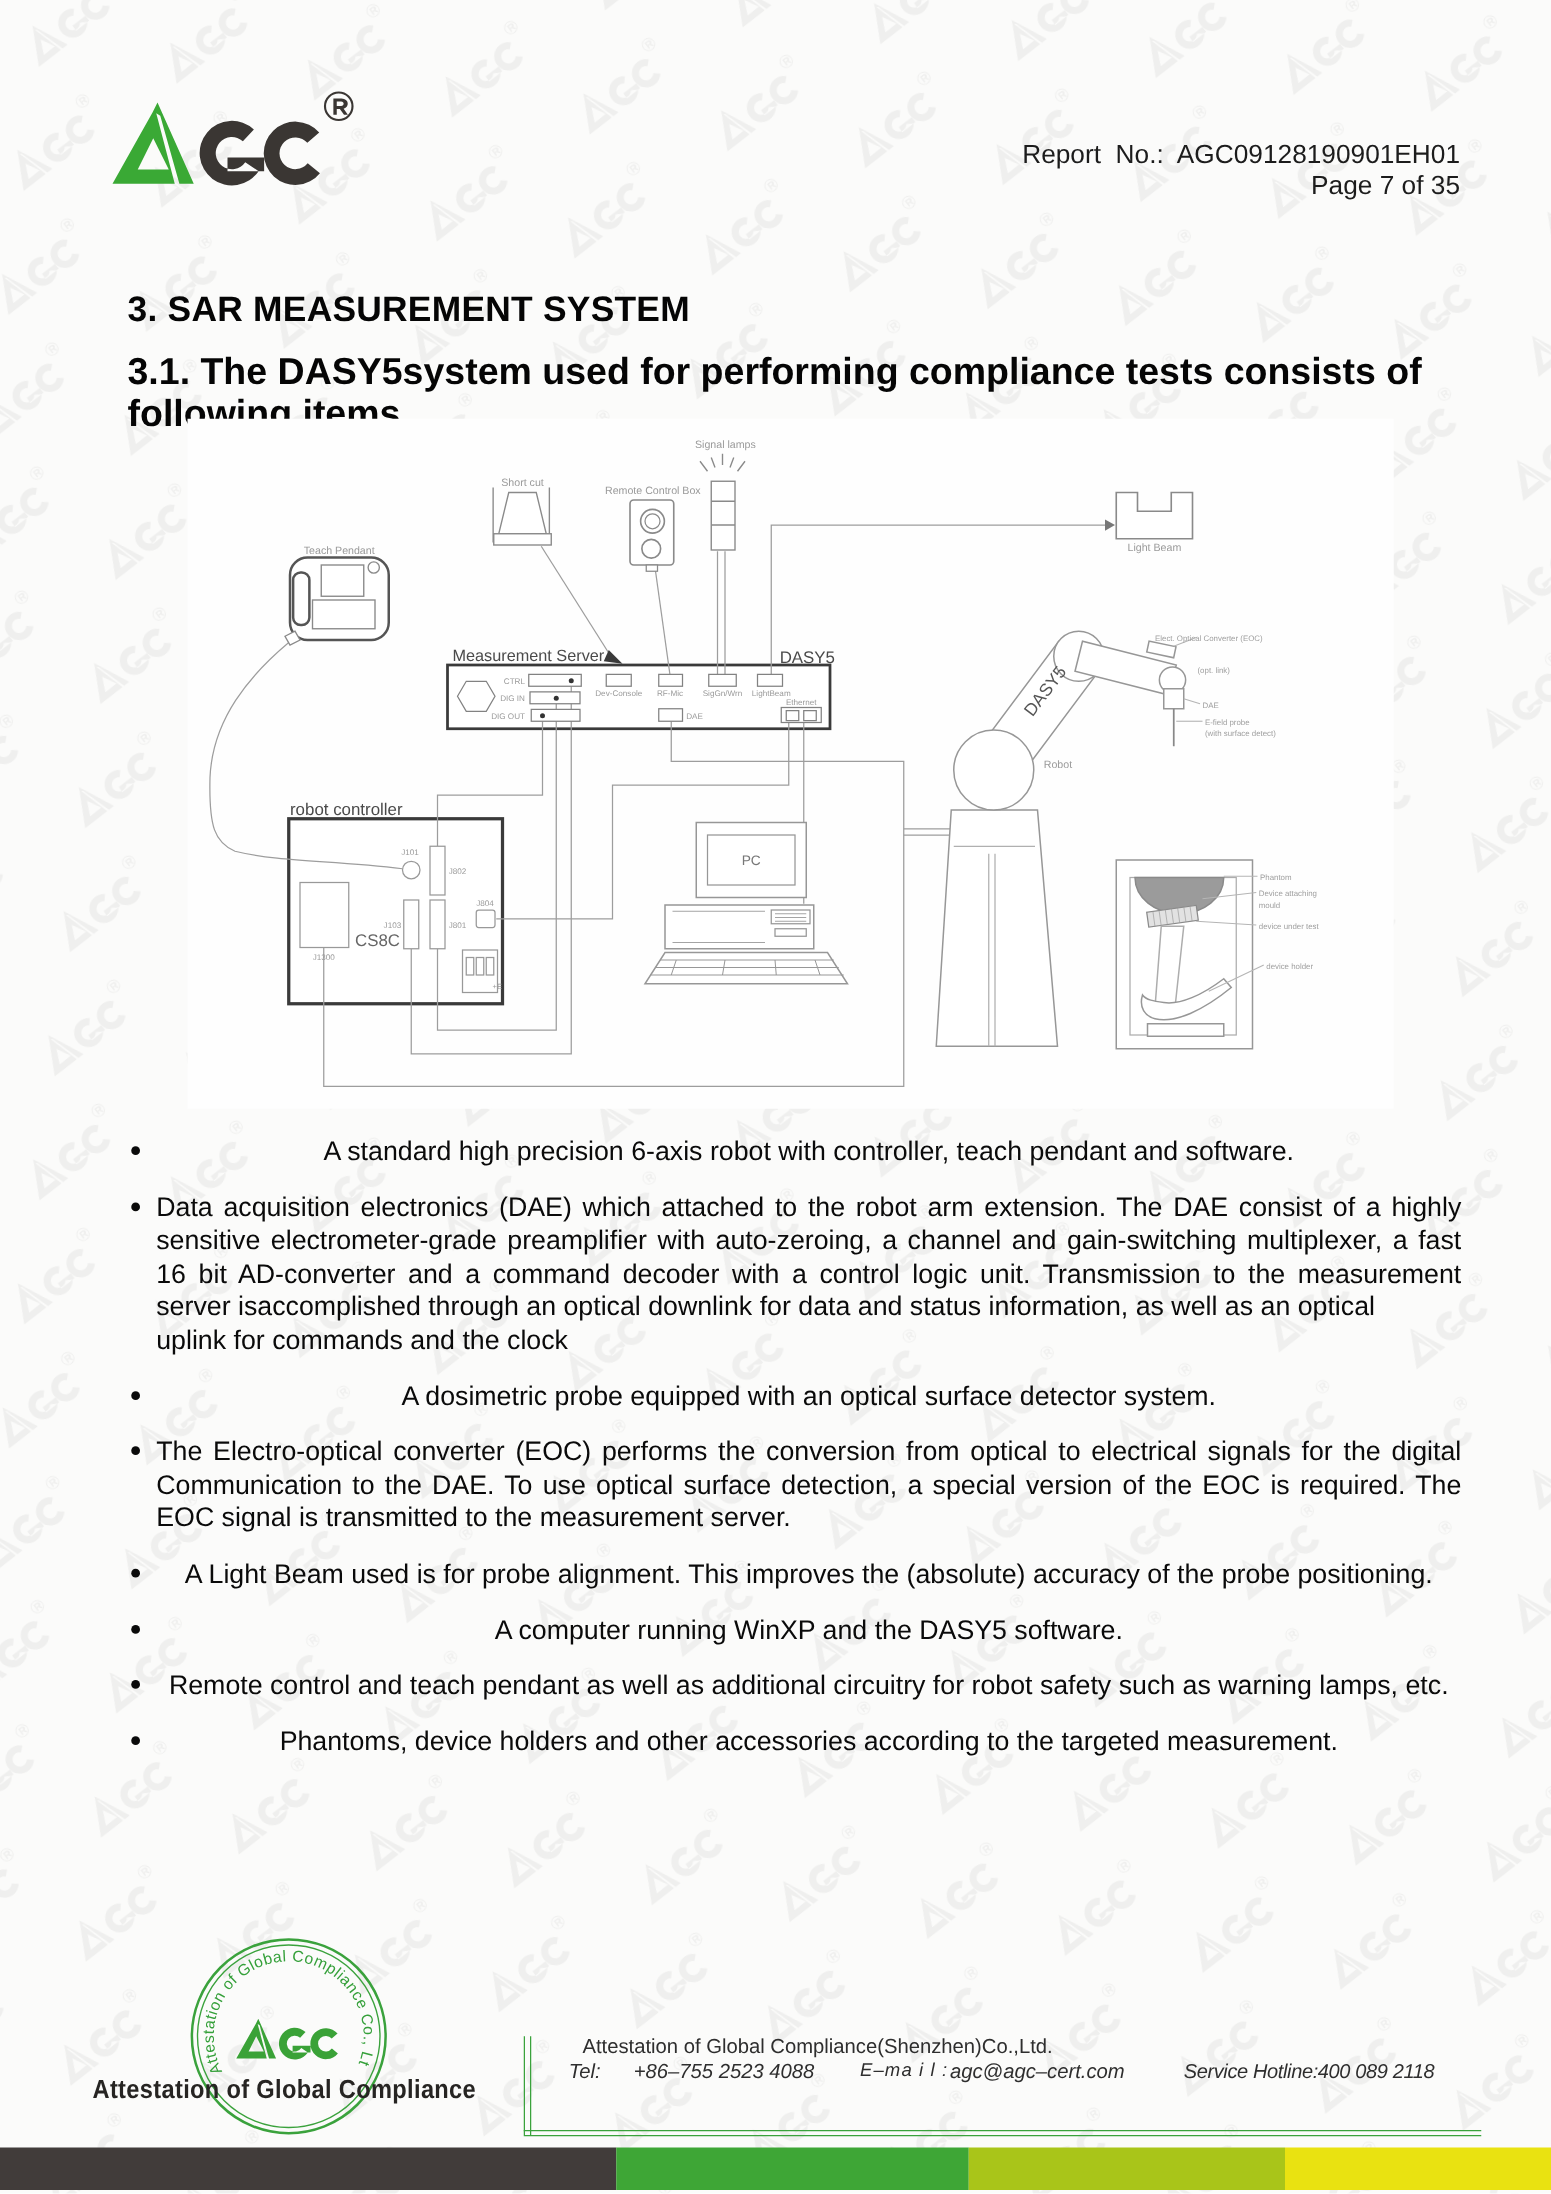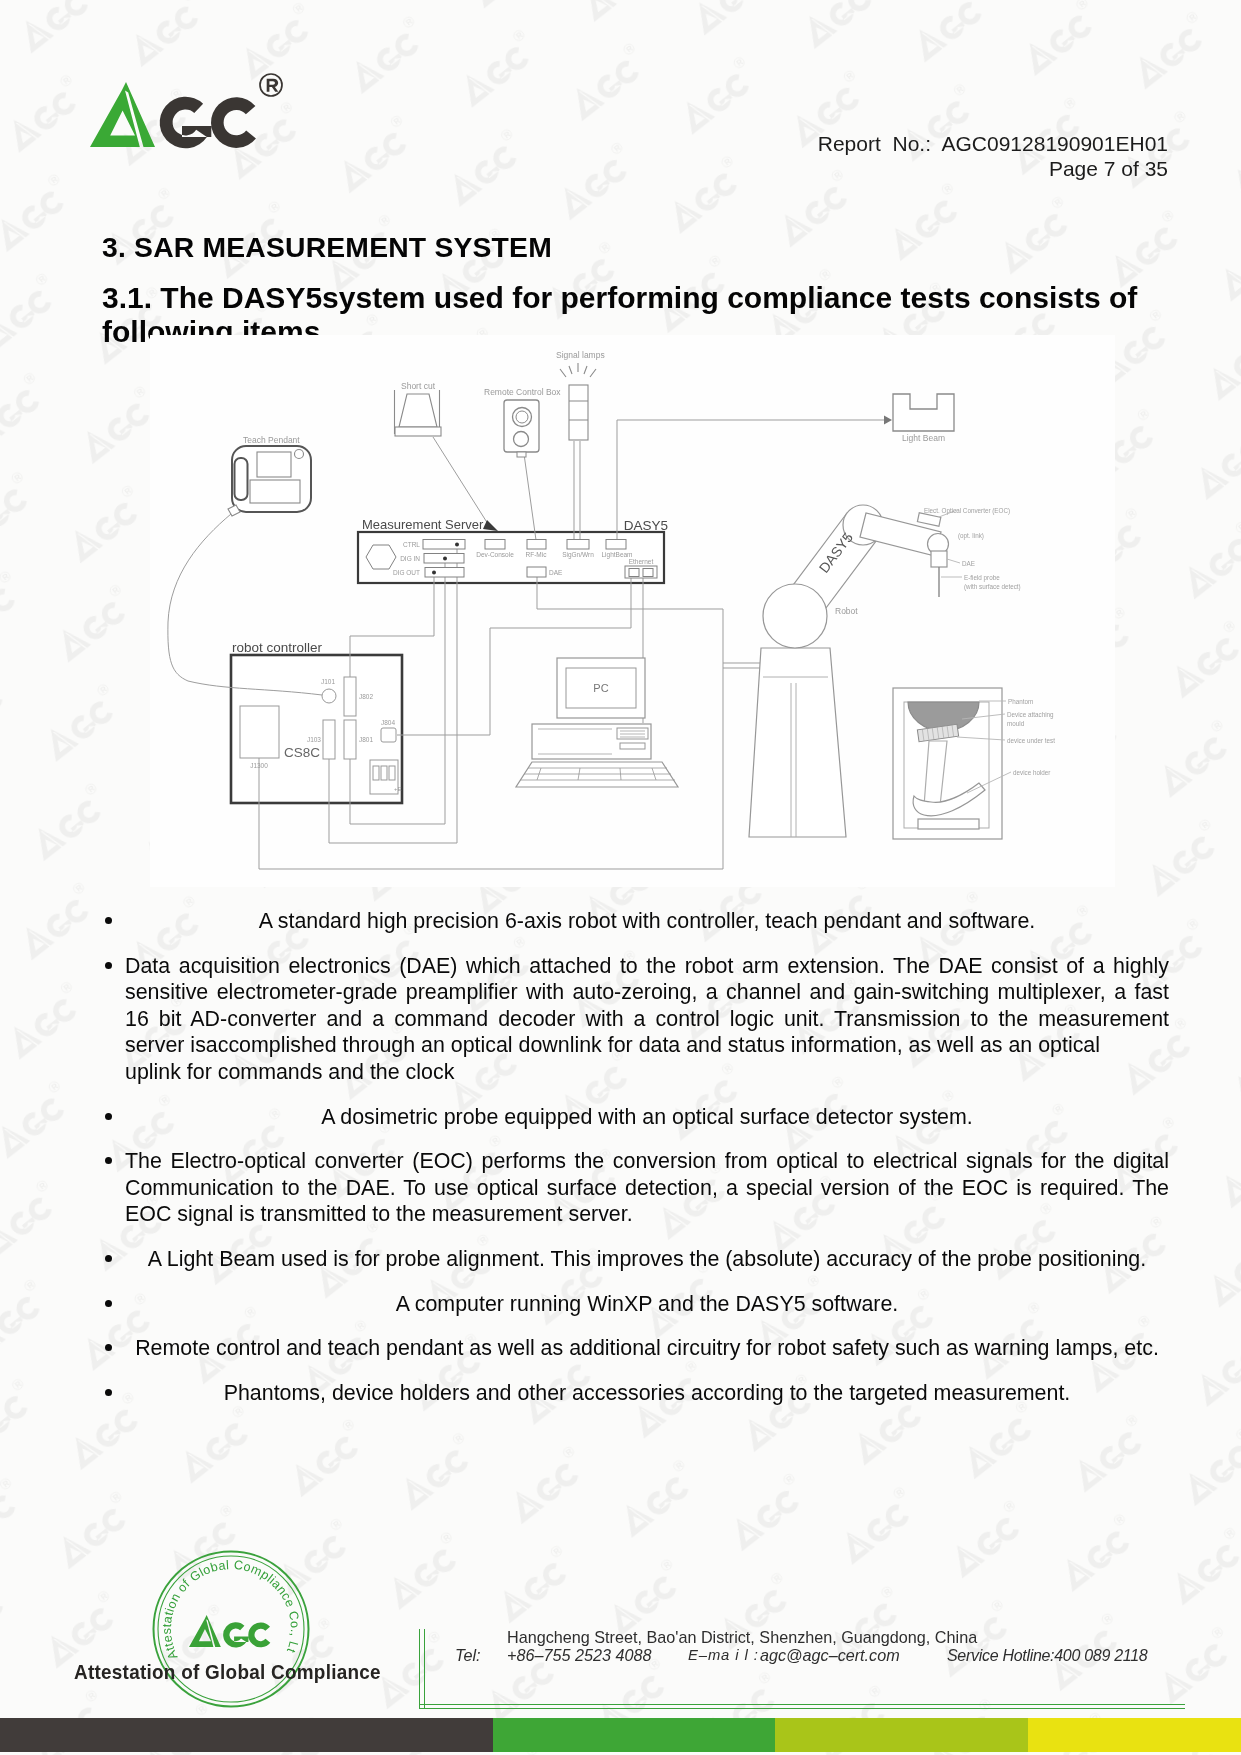--- a/index.html
+++ b/index.html
@@ -1,21 +1,21 @@
 <!DOCTYPE html>
 <html><head>
 <meta charset="utf-8">
 <style>
 html,body{margin:0;padding:0;}
 body{font-family:"Liberation Sans",sans-serif;}
 #page{position:relative;width:1241px;height:1755px;background:#fbfbfa;overflow:hidden;}
 .abs{position:absolute;}
 #h1{left:102px;top:201px;font-size:28.3px;font-weight:bold;color:#050505;letter-spacing:0.2px;margin-top:30px;}
 #h2{left:102px;top:281px;font-size:30px;font-weight:bold;color:#050505;}
-#repno{right:73px;top:111px;font-size:21px;color:#1c1c1c;text-align:right;line-height:25px;margin-top:20px;}
+#repno{right:73px;top:111px;font-size:21px;color:#1c1c1c;text-align:right;line-height:25px;}
 #bullets{left:103px;top:908px;width:1066px;}
 #bullets .li{position:relative;padding-left:22px;margin-bottom:18px;font-size:21.4px;line-height:26.6px;color:#0a0a0a;text-align:justify;}
 #bullets .li.s{text-align:center;}
 #bullets .dot{position:absolute;left:2px;top:9px;width:7px;height:7px;border-radius:50%;background:#0a0a0a;}
 #diagwrap{left:150px;top:335px;width:965px;height:552px;background:#fefefe;}
 #stamptext{left:74px;top:1660px;font-size:21px;font-weight:bold;color:#262422;transform-origin:0 0;transform:scaleX(0.90);white-space:nowrap;letter-spacing:0.3px;}
 #addr{left:466px;top:1629px;font-size:16.2px;color:#2e2e2e;line-height:17.5px;white-space:nowrap;}
 #addr .l1{margin-bottom:2.5px;}
 #addr .ind{padding-left:41px;}
 #addr .tel{position:relative;}
@@ -299,18 +299,18 @@
       </g>
 </svg>
 
 <div class="abs" id="stamptext">Attestation of Global Compliance</div>
 <div class="abs vrule" id="vr1"></div>
 <div class="abs vrule" id="vr2"></div>
 <div class="abs hrule" id="hr1"></div>
 <div class="abs hrule" id="hr2"></div>
 
 <div class="abs" id="addr">
-<div class="ind">Hangcheng Street, Bao'an District, Shenzhen, Guangdong, China</div>
+<div class="l1">Attestation of Global Compliance(Shenzhen)Co.,Ltd.</div>
 <div class="tel" style="margin-left:-11px;font-style:italic;">Tel:<span style="position:absolute;left:52px">+86–755 2523 4088</span><span style="position:absolute;left:233px;letter-spacing:0.9px;font-size:14.8px">E–ma i l :</span><span style="position:absolute;left:305px">agc@agc–cert.com</span><span style="position:absolute;left:492px;font-size:16px;letter-spacing:-0.3px">Service Hotline:400 089 2118</span></div>
 </div>
 
 <div class="abs" id="bar"><div style="width:493px;background:#413c3a;"></div><div style="width:282px;background:#3ea636;"></div><div style="width:253px;background:#a9c519;"></div><div style="width:213px;background:#e9e211;"></div></div>
 </div>
 
 </body></html>

